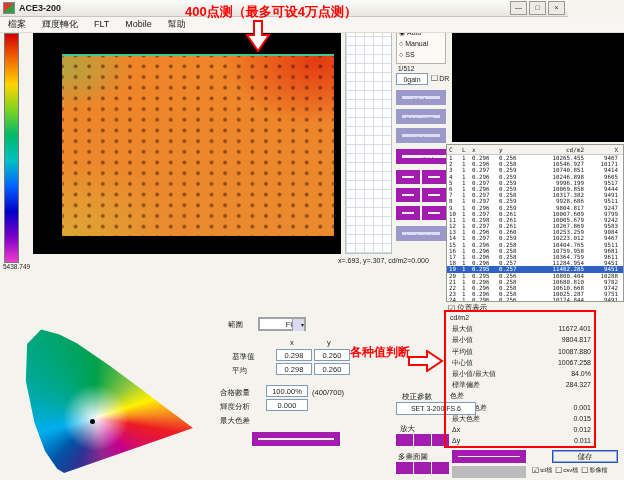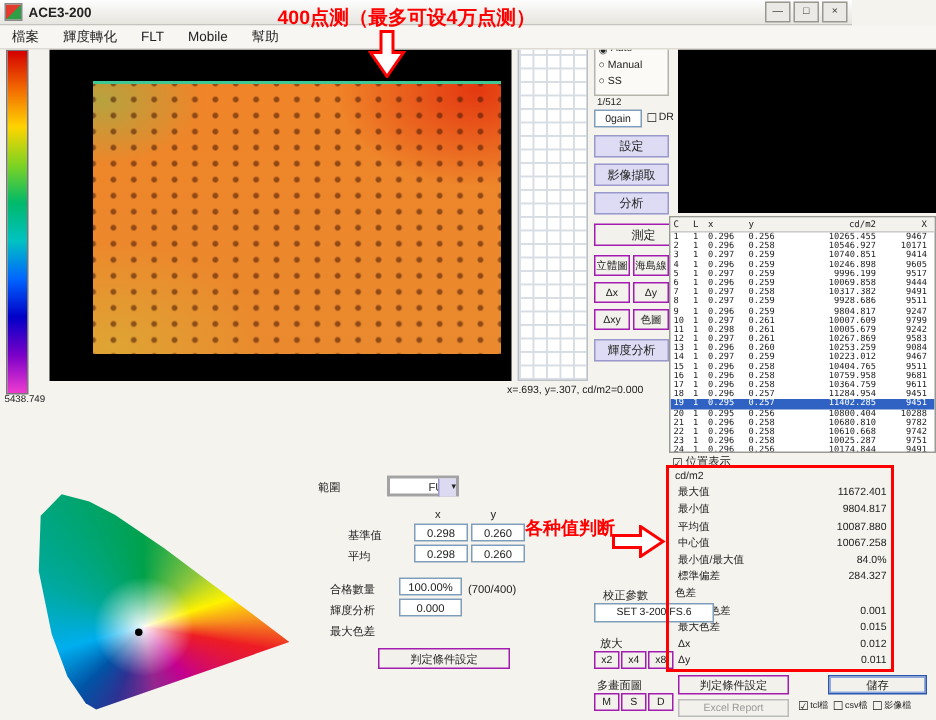--- a/index.html
+++ b/index.html
@@ -51,21 +51,21 @@
   .radio-row{display:flex;align-items:center;gap:2px;height:11px}
   .radio-icon::before{content:"○";font-size:7px}
   .radio-icon.checked::before{content:"◉"}
   .shutter-label{position:absolute;left:398px;top:65px;font-size:6.5px}
   .gain-box{position:absolute;left:396px;top:73px;width:32px;height:12px;border:1px solid #7f9db9;
     background:#fff;font-size:7px;text-align:center;line-height:12px;box-sizing:border-box}
   .dr-check{position:absolute;left:431px;top:74px;font-size:7px;display:flex;gap:1px;align-items:center}
   .check-icon::before{content:"☐";font-size:8px}
   .check-icon.checked::before{content:"☑"}
   
-  .btn{position:absolute;box-sizing:border-box;border:1px solid #a21caf;background:#f2f1ec;
+  .btn{position:absolute;box-sizing:border-box;border:6px solid #a21caf;background:#f2f1ec;
     font-size:8px;text-align:center;color:#222;cursor:pointer;overflow:hidden}
   .btn.lav{background:#dddcf4;border-color:#9a99c9}
   
   .image-panel{position:absolute;left:452px;top:24px;width:172px;height:118px;background:#000}
   .mtable{position:absolute;left:446px;top:144px;width:178px;height:158px;background:#fff;
     border:1px solid #9a9a94;box-sizing:border-box;overflow:hidden;
     font-family:"DejaVu Sans Mono",monospace}
   .thead{display:flex;height:9px;font-size:6px;line-height:9px;background:#f3f2ec;border-bottom:1px solid #ccc}
   .trow{display:flex;height:6.2px;font-size:5.8px;line-height:6.2px}
   .trow.sel{background:#2f62c2;color:#fff}
@@ -455,36 +455,36 @@
     <span class="check-icon"></span>
     <span>影像檔</span>
   </span>
 </div>
 
 <div class="cie-wrap">
   <div class="cie-shoe"></div>
   <div class="cie-marker"></div>
 </div>
 
-<span class="lbl" style="left:212px;top:320px">範圍</span>
+<span class="lbl" style="left:228px;top:320px">範圍</span>
 <div class="range-select">
   <span>FULL</span>
   <span class="arrow">▾</span>
 </div>
 <span class="lbl" style="left:290px;top:338px">x</span>
 <span class="lbl" style="left:327px;top:338px">y</span>
 <span class="lbl" style="left:232px;top:352px">基準值</span>
 <div class="vbox" style="left:276px;top:349px;width:36px">0.298</div>
 <div class="vbox" style="left:314px;top:349px;width:36px">0.260</div>
 <span class="lbl" style="left:232px;top:366px">平均</span>
 <div class="vbox" style="left:276px;top:363px;width:36px">0.298</div>
 <div class="vbox" style="left:314px;top:363px;width:36px">0.260</div>
 <span class="lbl" style="left:220px;top:388px">合格數量</span>
 <div class="vbox" style="left:266px;top:385px;width:42px">100.00%</div>
-<span class="lbl" style="left:312px;top:388px">(700/400)</span>
+<span class="lbl" style="left:312px;top:388px">(400/700)</span>
 <span class="lbl" style="left:220px;top:402px">輝度分析</span>
 <div class="vbox" style="left:266px;top:399px;width:42px">0.000</div>
 <span class="lbl" style="left:220px;top:416px">最大色差</span>
 <div class="btn judge-btn-l">判定條件設定</div>
 
 <span class="lbl" style="left:402px;top:392px">校正參數</span>
 <div class="cal-box">SET 3-200 FS.6</div>
 <span class="lbl" style="left:400px;top:424px">放大</span>
 <div class="btn mini-btn" style="left:396px;top:434px">x2</div>
 <div class="btn mini-btn" style="left:414px;top:434px">x4</div>

